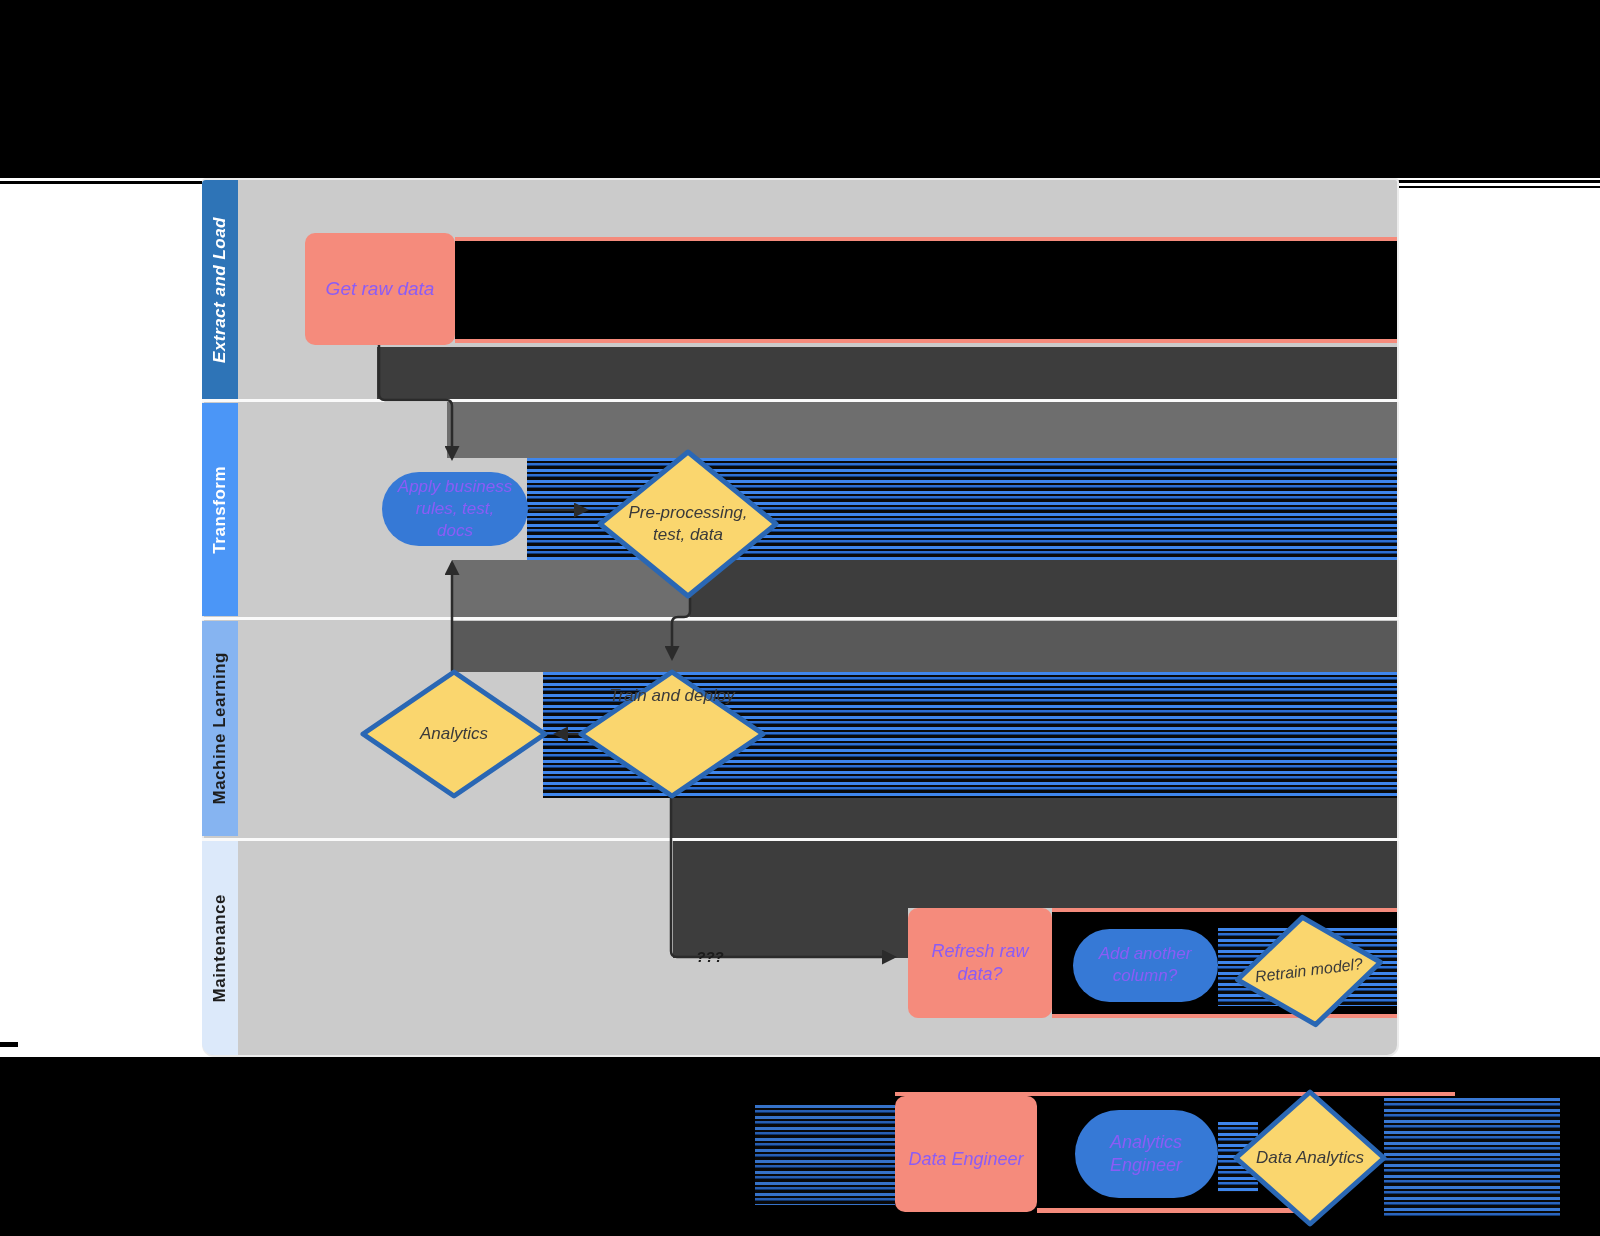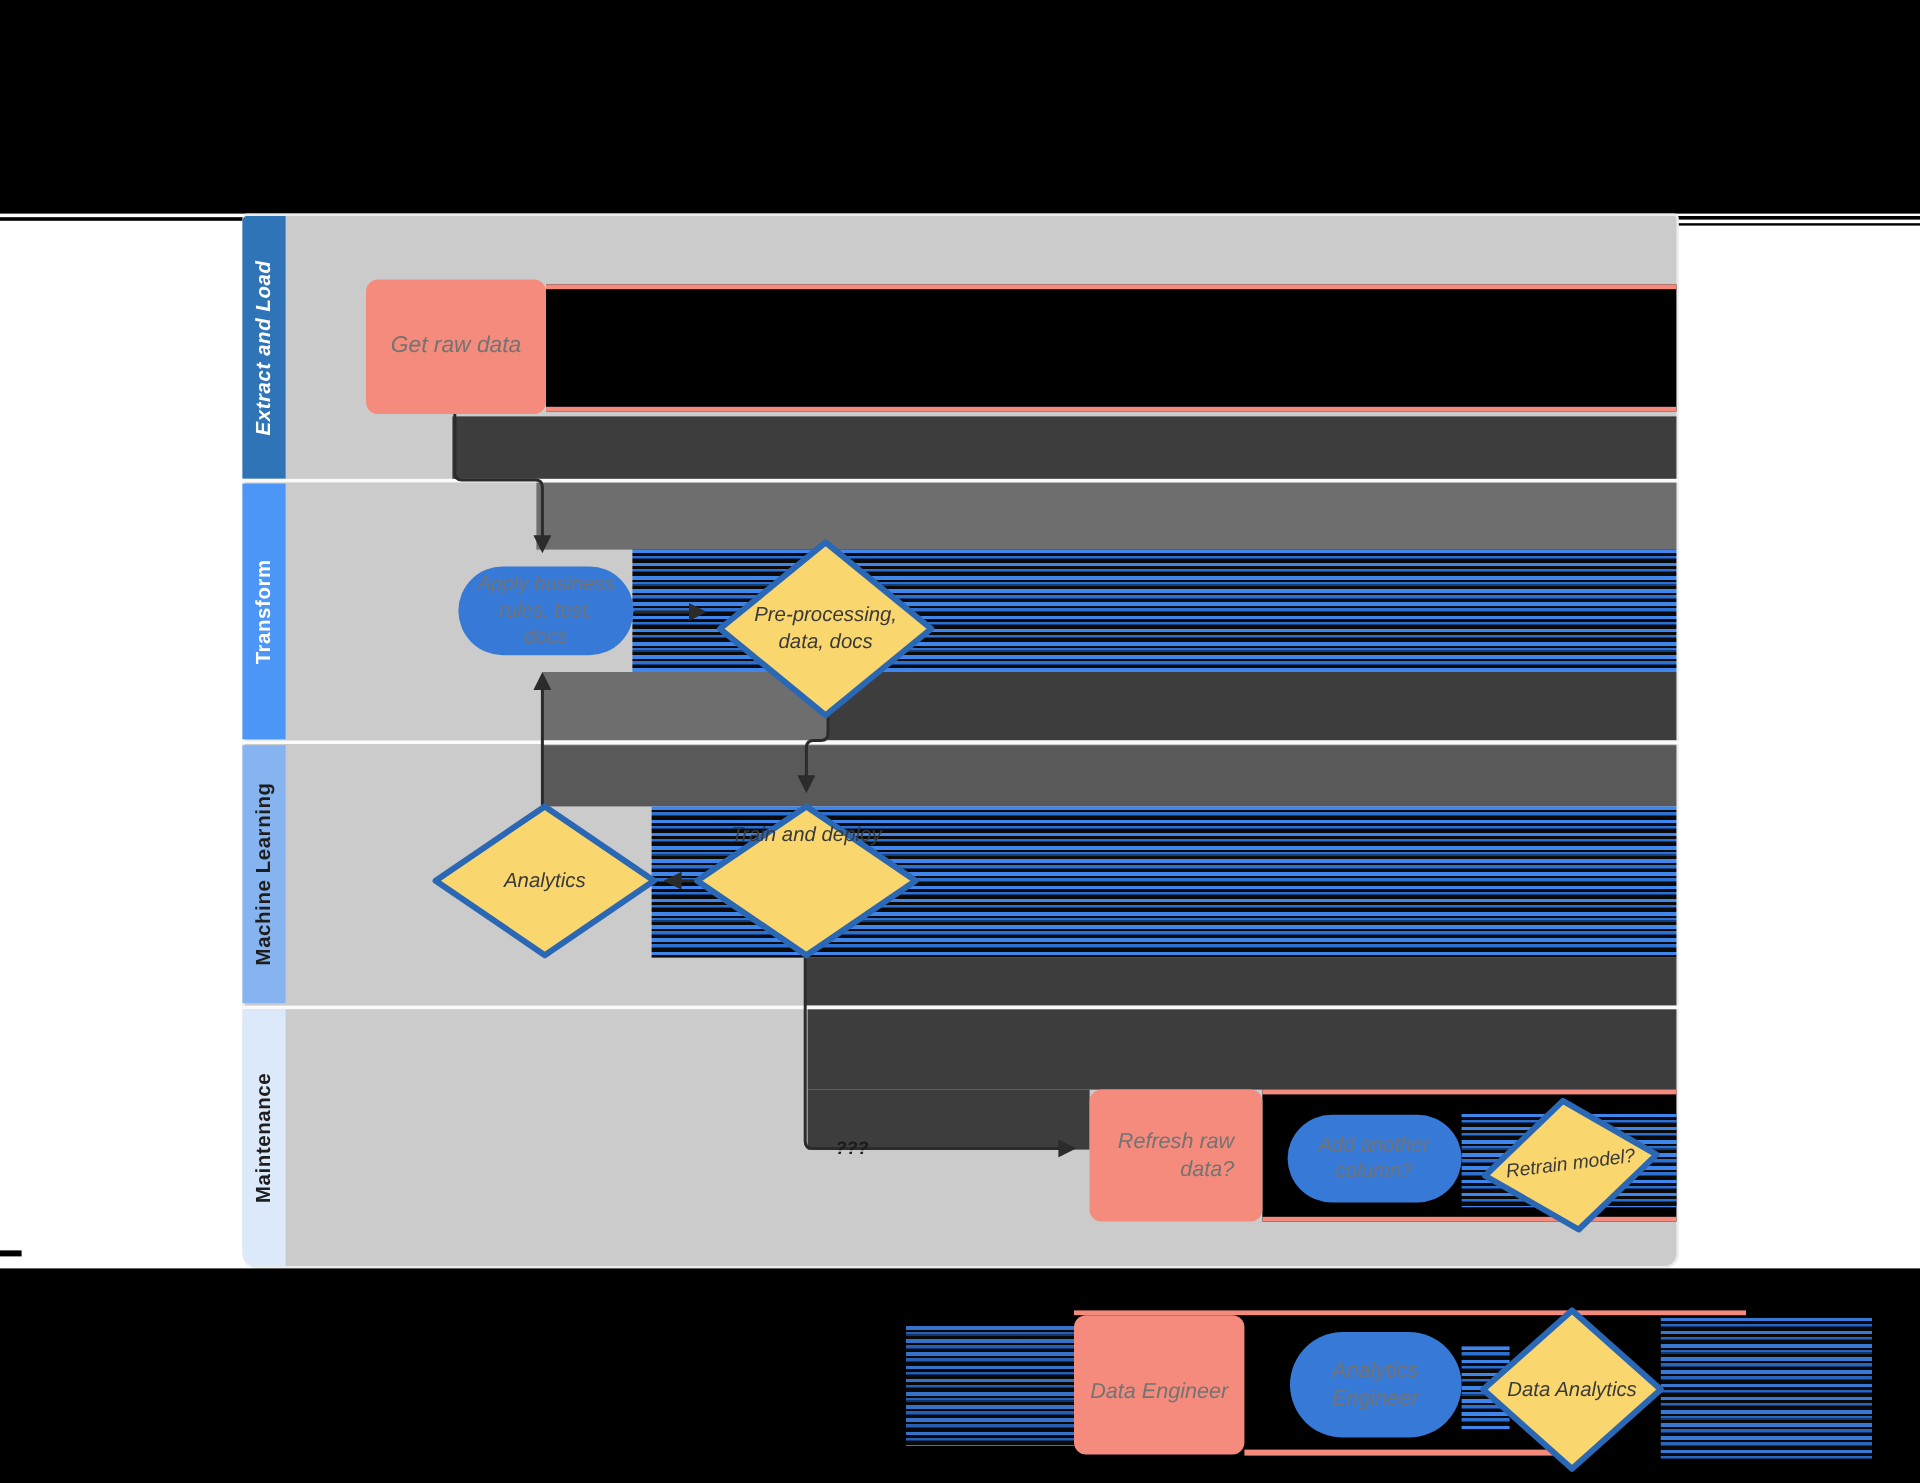--- a/index.html
+++ b/index.html
@@ -22,21 +22,21 @@
   .smear-black{background:#000;border-top:4px solid #F58B7C;border-bottom:4px solid #F58B7C;box-sizing:border-box;}
   .stripes-blue{background:repeating-linear-gradient(180deg,
       #3F86EC 0px,#3F86EC 3px,#0A0A0A 3px,#0A0A0A 5px,#2E6FD2 5px,#2E6FD2 7px,
       #123E7E 7px,#123E7E 8px,#0A0A0A 8px,#0A0A0A 11px);}
   
   .node{z-index:3;display:flex;align-items:center;justify-content:center;text-align:center;box-sizing:border-box;}
   .rect-salmon{background:#F58B7C;border-radius:10px;}
   .pill-blue{background:#3679D6;border-radius:44px;}
   .node-label{z-index:4;position:absolute;transform:translate(-50%,-50%);text-align:center;
               white-space:pre-line;line-height:1.3;font-style:italic;pointer-events:none;}
-  .txt-white{color:#737373;}
+  .txt-white{color:#8b5cf6;}
   .txt-dark{color:#3A3A3A;}
   svg.overlay{position:absolute;left:0;top:0;z-index:2;}
 </style>
 </head>
 <body>
 
 <div class="canvas">
 
   <div class="abs band-top"></div>
   <div class="abs glitch-line" style="left:0;top:181px;width:204px;height:3px;"></div>
@@ -102,26 +102,26 @@
 
   <div class="abs node rect-salmon" style="left:305px;top:233px;width:150px;height:112px;"></div>
   <div class="node-label txt-white" style="left:380px;top:289px;font-size:19px;">Get raw data</div>
 
   <div class="abs node pill-blue" style="left:382px;top:472px;width:146px;height:74px;"></div>
   <div class="node-label txt-white" style="left:455px;top:509px;font-size:17px;">Apply business
 rules, test,
 docs</div>
 
   <div class="node-label txt-dark" style="left:688px;top:524px;font-size:17px;">Pre-processing,
-data, docs</div>
+test, data</div>
   <div class="node-label txt-dark" style="left:454px;top:734px;font-size:17px;">Analytics</div>
   <div class="node-label txt-dark" style="left:672px;top:696px;font-size:17px;">Train and deploy</div>
 
   <div class="abs node rect-salmon" style="left:908px;top:908px;width:144px;height:110px;"></div>
-  <div class="node-label txt-white" style="left:980px;top:963px;font-size:18px;text-align:right;">Refresh raw
+  <div class="node-label txt-white" style="left:980px;top:963px;font-size:18px;">Refresh raw
 data?</div>
 
   <div class="abs node pill-blue" style="left:1073px;top:929px;width:145px;height:73px;"></div>
   <div class="node-label txt-white" style="left:1145px;top:965px;font-size:17px;">Add another
 column?</div>
 
   <div class="node-label txt-dark" style="left:1309px;top:971px;font-size:16px;transform:translate(-50%,-50%) rotate(-7deg);">Retrain model?</div>
 
   <div class="node-label" style="left:710px;top:957px;font-size:15px;font-weight:bold;color:#1B1B1B;">???</div>
 

